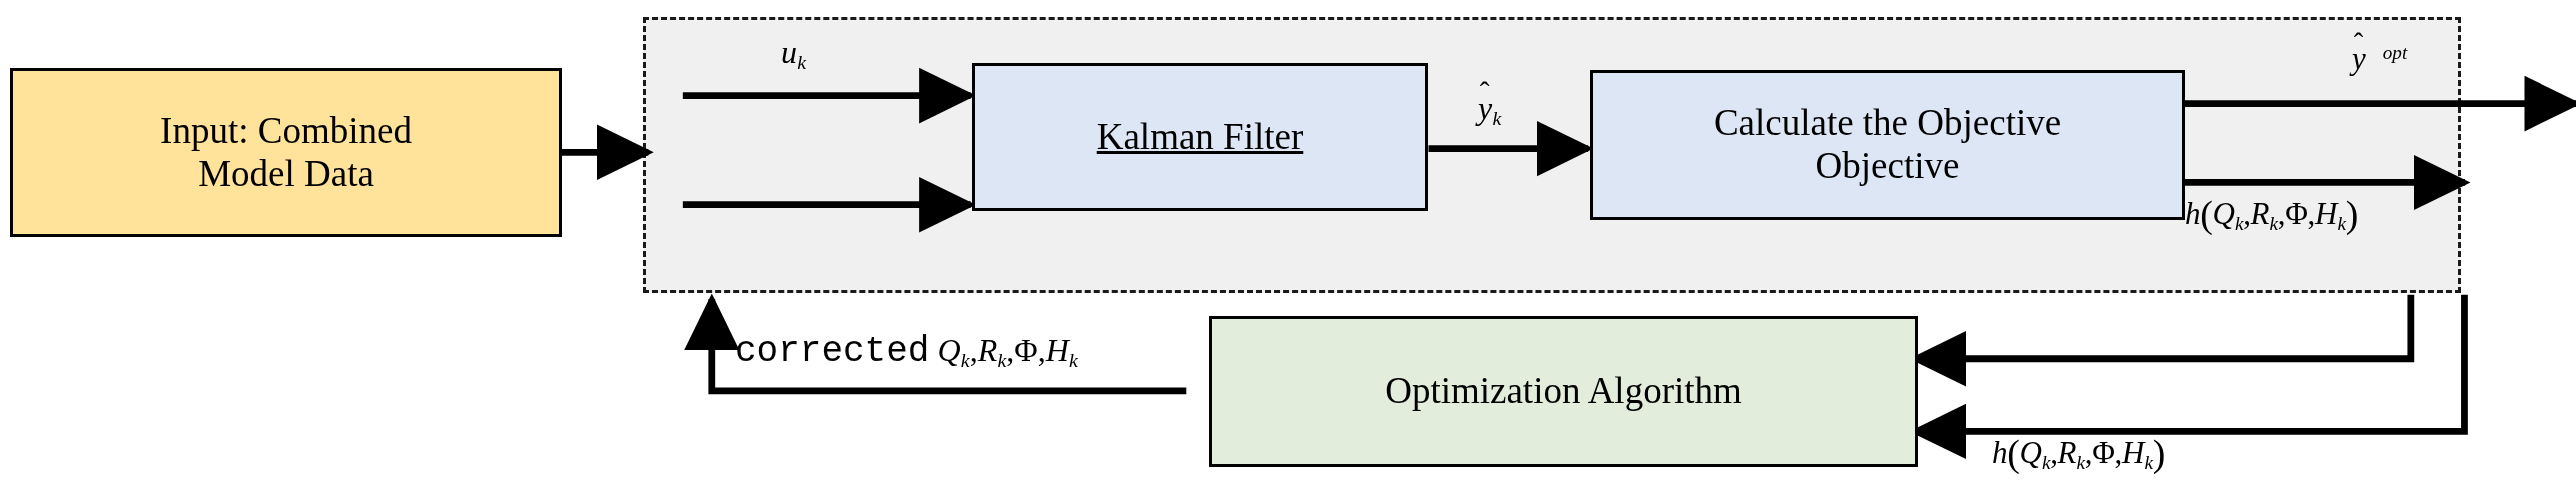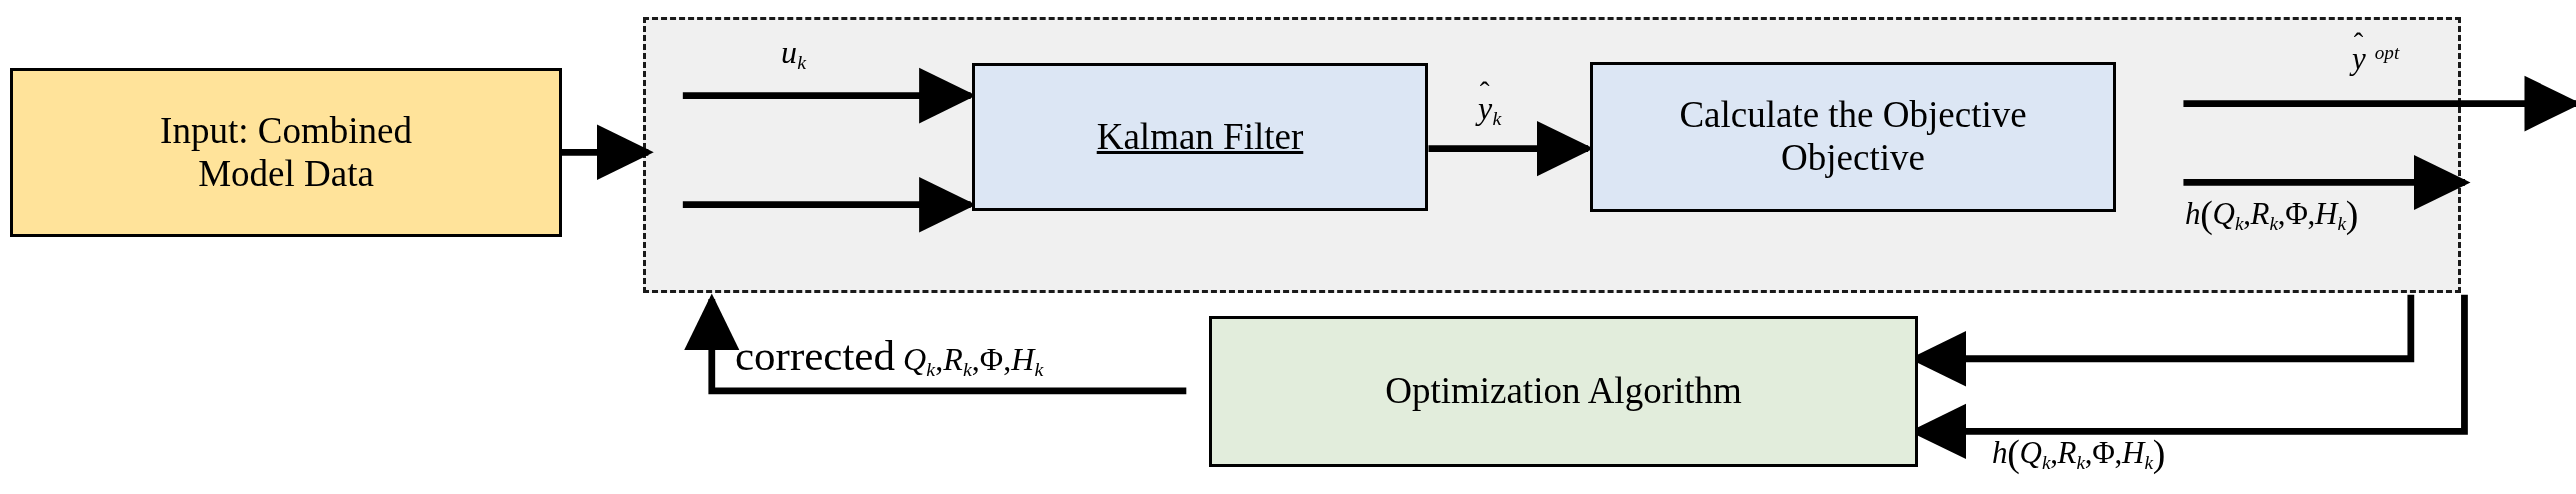--- a/index.html
+++ b/index.html
@@ -72,42 +72,43 @@
   .math sub {
     font-size: 0.62em;
     font-style: italic;
     vertical-align: -0.30em;
     margin-left: 0.3px;
   }
   .math sup {
     font-size: 0.62em;
     font-style: italic;
     vertical-align: 0.52em;
-    margin-left: 9px;
+    margin-left: 17px;
   }
   .math .paren {
     font-style: normal;
     font-size: 1.22em;
     vertical-align: -0.08em;
   }
   .hatwrap {
     position: relative;
     display: inline-block;
   }
   .hatwrap > .hatmark {
     position: absolute;
     left: 50%;
     transform: translateX(-54%);
     top: -0.46em;
     font-style: normal;
     font-size: 0.92em;
   }
   .plain {
     font-style: normal;
-    font-size: 43px;
+    font-size: 36px;
+    font-family: Liberation Mono, monospace;
   }
   .tight { letter-spacing: -0.3px; }
 </style>
 </head>
 <body>
 
 <div id="canvas">
 
   <div class="dashed-region" style="left:643px; top:17px; width:1818px; height:276px;"></div>
 
@@ -141,21 +142,21 @@
     <div>
       <div>Input: Combined</div>
       <div>Model Data</div>
     </div>
   </div>
 
   <div class="box box-blue" style="left:972px; top:63px; width:456px; height:148px;text-decoration:underline;">
     <div>Kalman Filter</div>
   </div>
 
-  <div class="box box-blue" style="left:1590px; top:62px; width:526px; height:150px;">
+  <div class="box box-blue" style="left:1590px; top:70px; width:595px; height:150px;">
     <div>
       <div>Calculate the Objective</div>
       <div>Objective</div>
     </div>
   </div>
 
   <div class="box box-green" style="left:1209px; top:316px; width:709px; height:151px;">
     <div>
       <div>Optimization Algorithm</div>
     </div>

